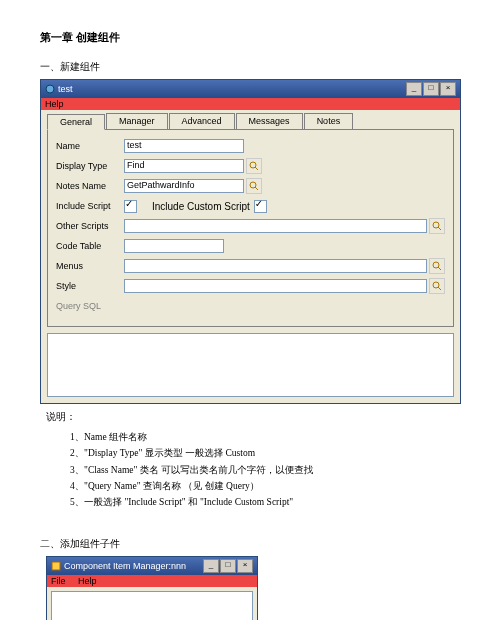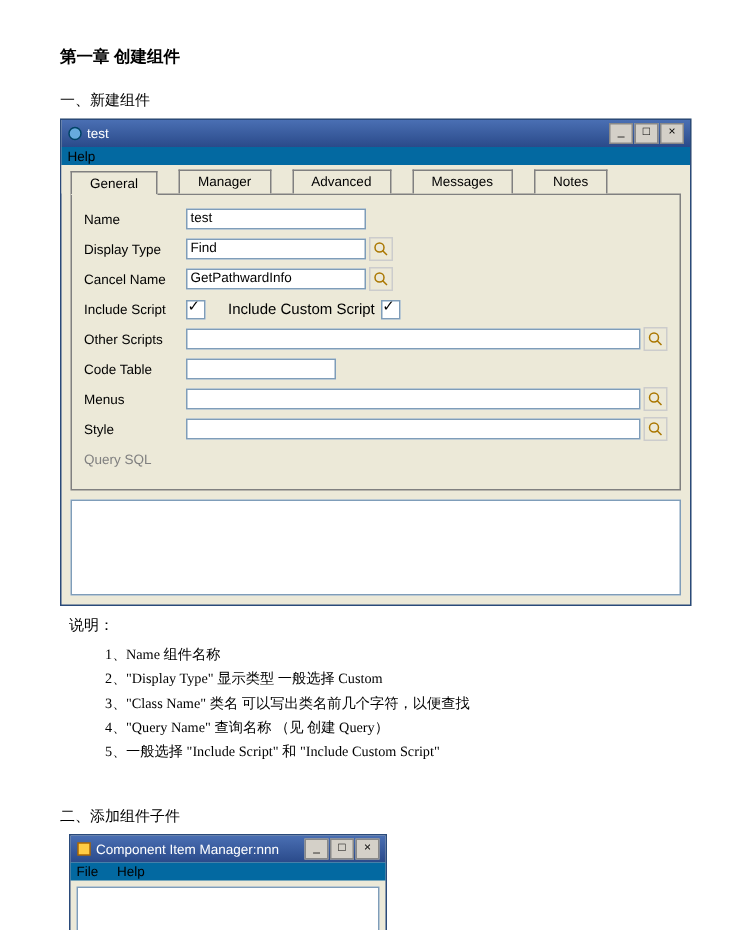--- a/index.html
+++ b/index.html
@@ -5,23 +5,23 @@
   body { margin:0; background:#fff; font-family:"SimSun","宋体",serif; font-size:10px; color:#000; }
   .page { width:501px; margin:0 auto; padding:20px 40px 60px 40px; box-sizing:border-box; position:relative; }
   .chapter { font-weight:bold; font-size:11px; margin:10px 0 15px 0; font-family:"SimHei","黑体",sans-serif; }
   .section-title { font-size:10px; margin:5px 0; }
   .window { border:1px solid #2a4a7a; font-family:Tahoma,Arial,sans-serif; font-size:9px; background:#ece9d8; }
   .titlebar { background:linear-gradient(#4a6fb3,#2a4a8a); color:#fff; padding:2px 4px; display:flex; align-items:center; justify-content:space-between; height:14px; }
   .titlebar-left { display:flex; align-items:center; gap:3px; }
   .tb-icon { width:10px; height:10px; display:inline-block; }
   .tb-btns { display:flex; gap:1px; }
   .tb-btn { width:14px; height:12px; background:#d4d0c8; border:1px solid #888; font-size:8px; line-height:10px; text-align:center; color:#000; }
-  .menubar { background:#0369a1; padding:1px 4px; font-size:9px; color:#000; }
+  .menubar { background:#ef4444; padding:1px 4px; font-size:9px; color:#000; }
   .menubar span { margin-right:10px; }
-  .tabstrip { display:flex; gap:14px; padding:3px 6px 0 6px; background:#ece9d8; }
+  .tabstrip { display:flex; gap:1px; padding:3px 6px 0 6px; background:#ece9d8; }
   .tab { border:1px solid #808080; border-bottom:none; padding:2px 12px; background:#ece9d8; font-size:9px; }
   .tab.active { background:#ece9d8; position:relative; top:1px; border-bottom:1px solid #ece9d8; }
   .formpane { border:1px solid #808080; margin:0 6px 6px 6px; background:#ece9d8; padding:8px; }
   .formrow { display:flex; align-items:center; margin-bottom:4px; min-height:16px; }
   .formlabel { width:68px; font-size:9px; flex-shrink:0; }
   .forminput { flex:0 0 120px; height:14px; border:1px solid #7f9db9; background:#fff; font-size:9px; padding:0 2px; box-sizing:border-box; }
   .forminput.short { flex:0 0 100px; }
   .mag { width:14px; height:14px; margin-left:2px; display:inline-flex; align-items:center; justify-content:center; background:#ece9d8; border:1px solid #ccc; }
   .mag svg { width:10px; height:10px; }
   .cbx { width:11px; height:11px; border:1px solid #7f9db9; background:#fff; display:inline-block; margin-right:3px; position:relative; }
@@ -83,21 +83,21 @@
         <div class="formlabel">Display Type</div>
         <div class="forminput">Find</div>
         <span class="mag">
             <svg viewBox="0 0 10 10">
               <circle cx="4" cy="4" r="3" fill="none" stroke="#a70"></circle>
               <line x1="6" y1="6" x2="9" y2="9" stroke="#a70"></line>
             </svg>
           </span>
       </div>
       <div class="formrow">
-        <div class="formlabel">Cancel Name</div>
+        <div class="formlabel">Notes Name</div>
         <div class="forminput">GetPathwardInfo</div>
         <span class="mag">
             <svg viewBox="0 0 10 10">
               <circle cx="4" cy="4" r="3" fill="none" stroke="#a70"></circle>
               <line x1="6" y1="6" x2="9" y2="9" stroke="#a70"></line>
             </svg>
           </span>
       </div>
       <div class="formrow">
         <div class="formlabel">Include Script</div>

